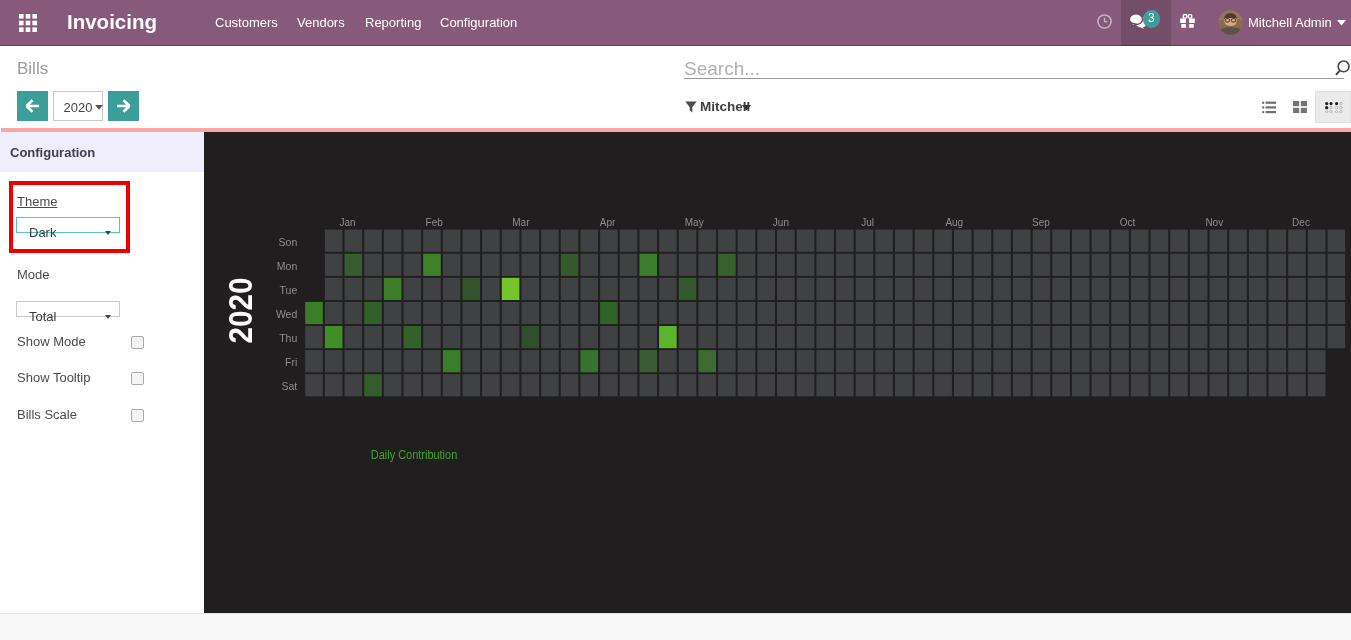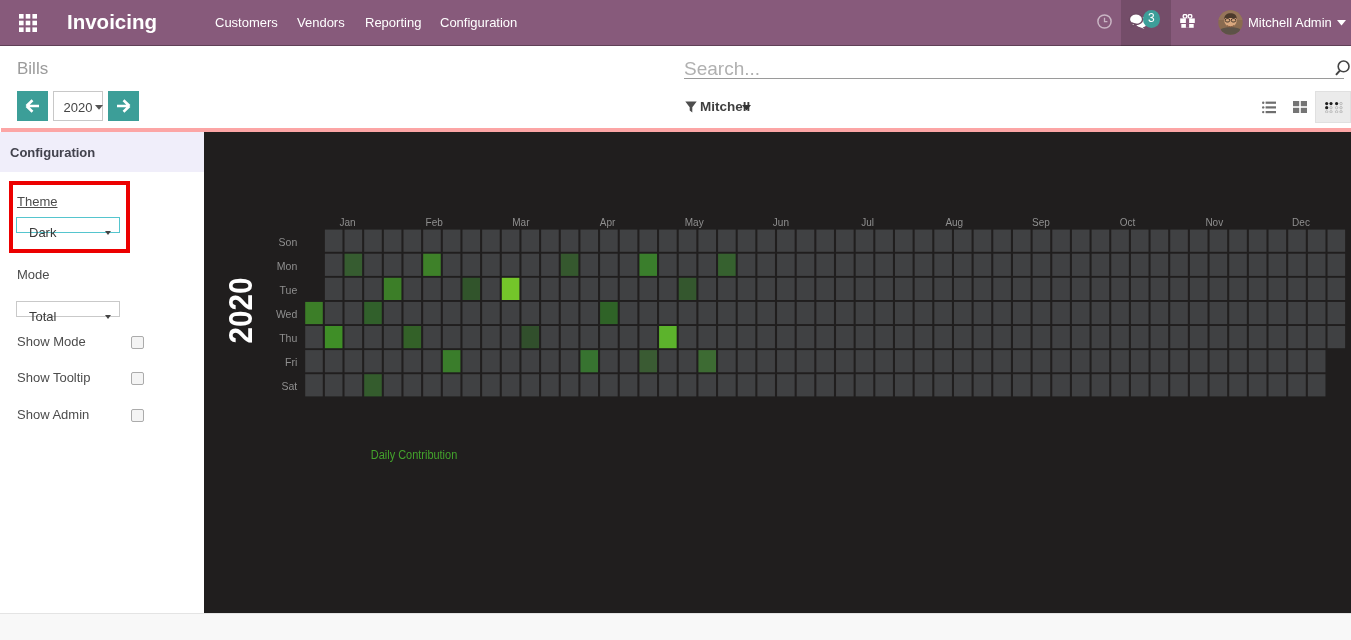--- a/index.html
+++ b/index.html
@@ -198,21 +198,21 @@
     </div>
   <div class="slabel" style="top:135px;">Mode</div>
   <div class="sel" style="top:158.5px;margin-top:10px;">
       <span>Total</span>
       <i></i>
     </div>
   <div class="slabel" style="top:202px;">Show Mode</div>
   <div class="cb" style="top:203.5px;"></div>
   <div class="slabel" style="top:238px;">Show Tooltip</div>
   <div class="cb" style="top:239.8px;"></div>
-  <div class="slabel" style="top:274.5px;">Show Admin</div>
+  <div class="slabel" style="top:274.5px;">Bills Scale</div>
   <div class="cb" style="top:276.5px;"></div>
 </div>
 
 <div id="main">
   <svg width="1147" height="481" viewBox="0 0 1147 481">
     <text x="47.5" y="178.5" transform="rotate(-90 47.5 178.5)" text-anchor="middle" font-size="33.5" font-weight="bold" fill="#fff" font-family="Liberation Sans,sans-serif" textLength="66" lengthAdjust="spacingAndGlyphs">2020</text>
     <text x="143.5" y="93.5" text-anchor="middle" class="lab">Jan</text>
 <text x="230.2" y="93.5" text-anchor="middle" class="lab">Feb</text>
 <text x="316.9" y="93.5" text-anchor="middle" class="lab">Mar</text>
 <text x="403.5" y="93.5" text-anchor="middle" class="lab">Apr</text>

